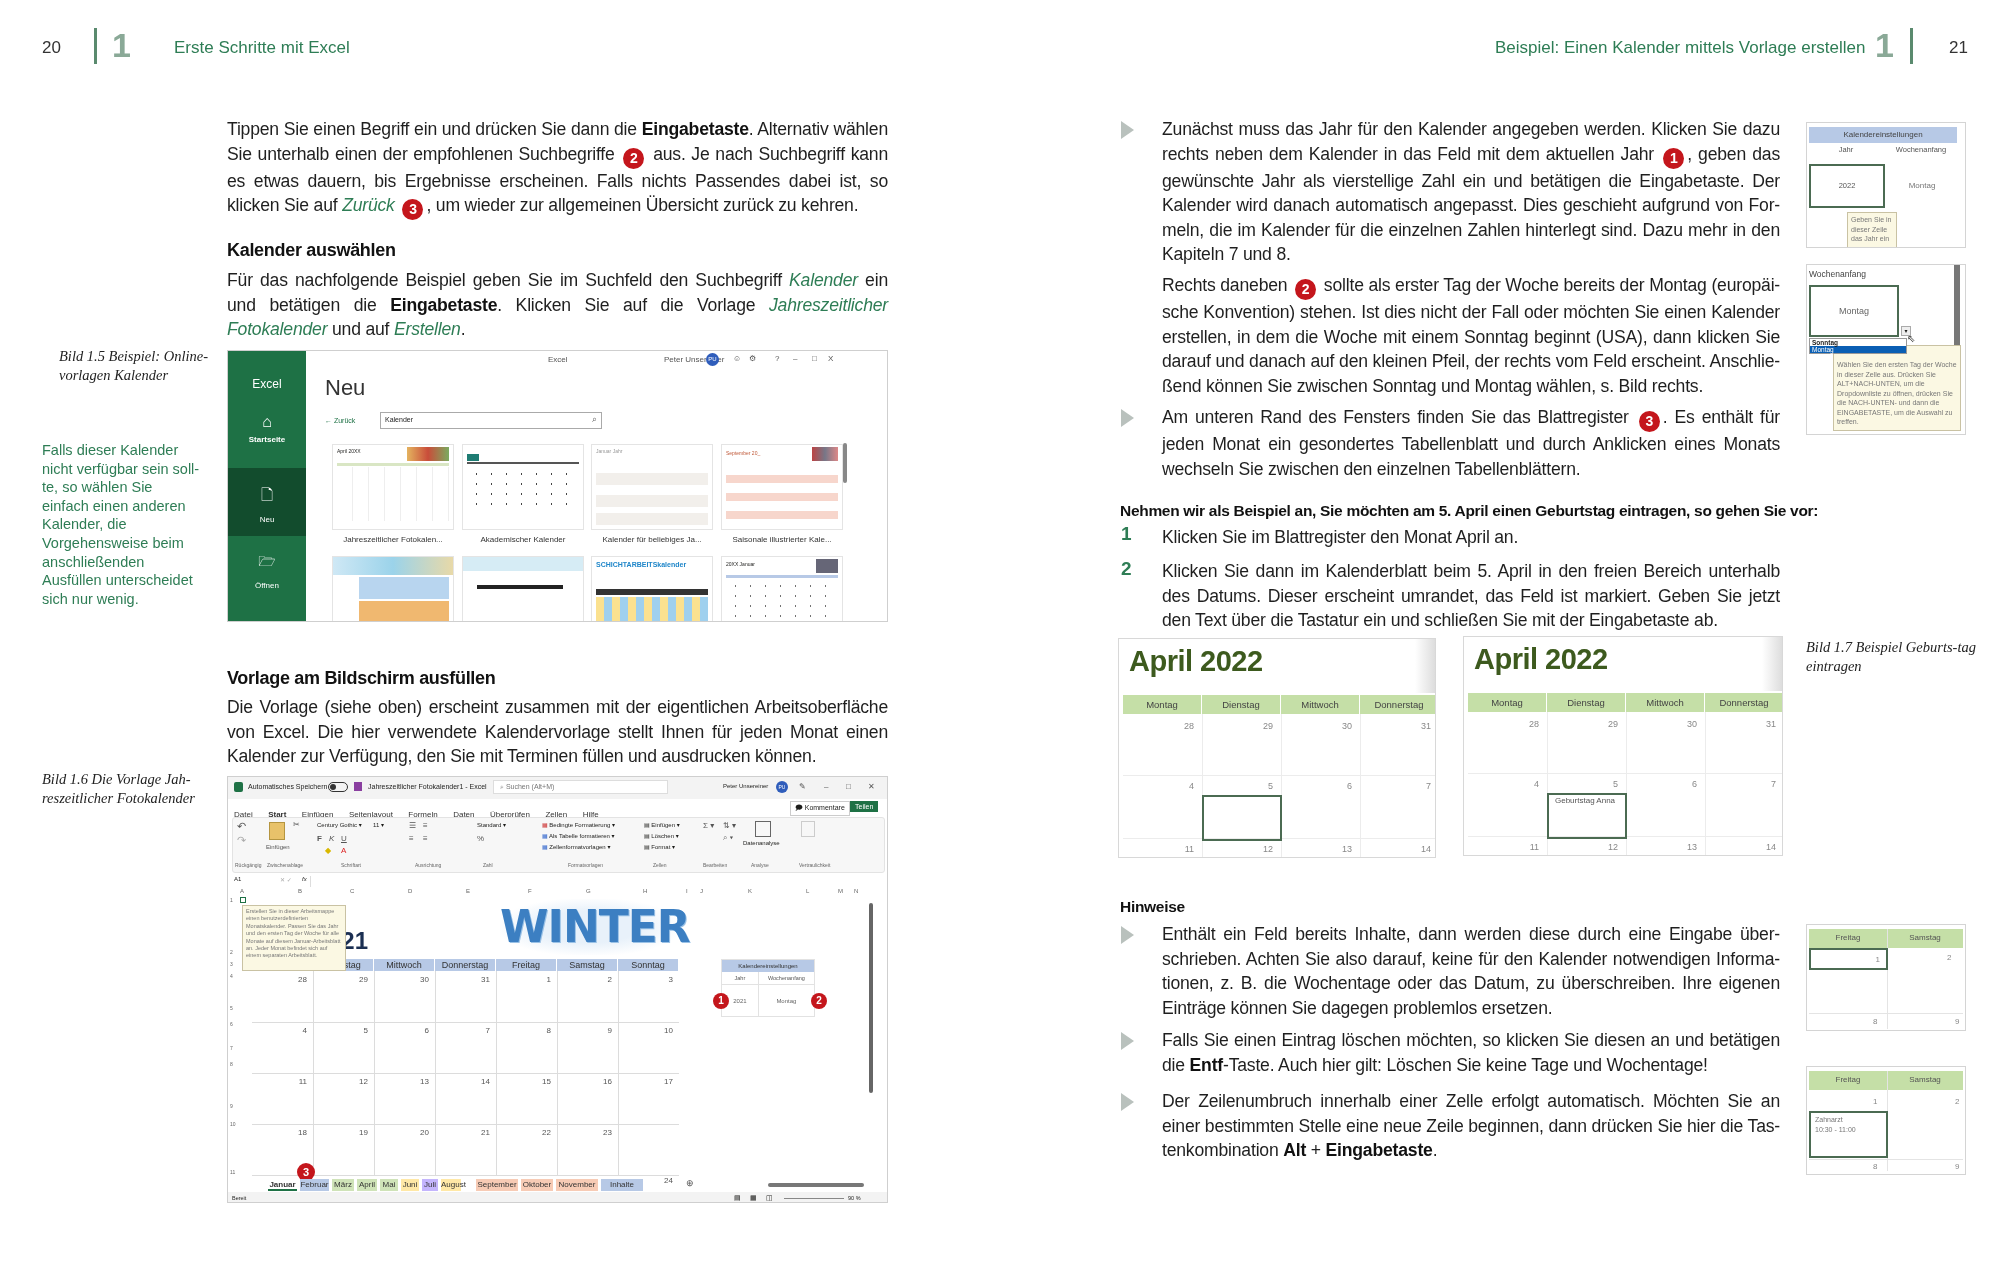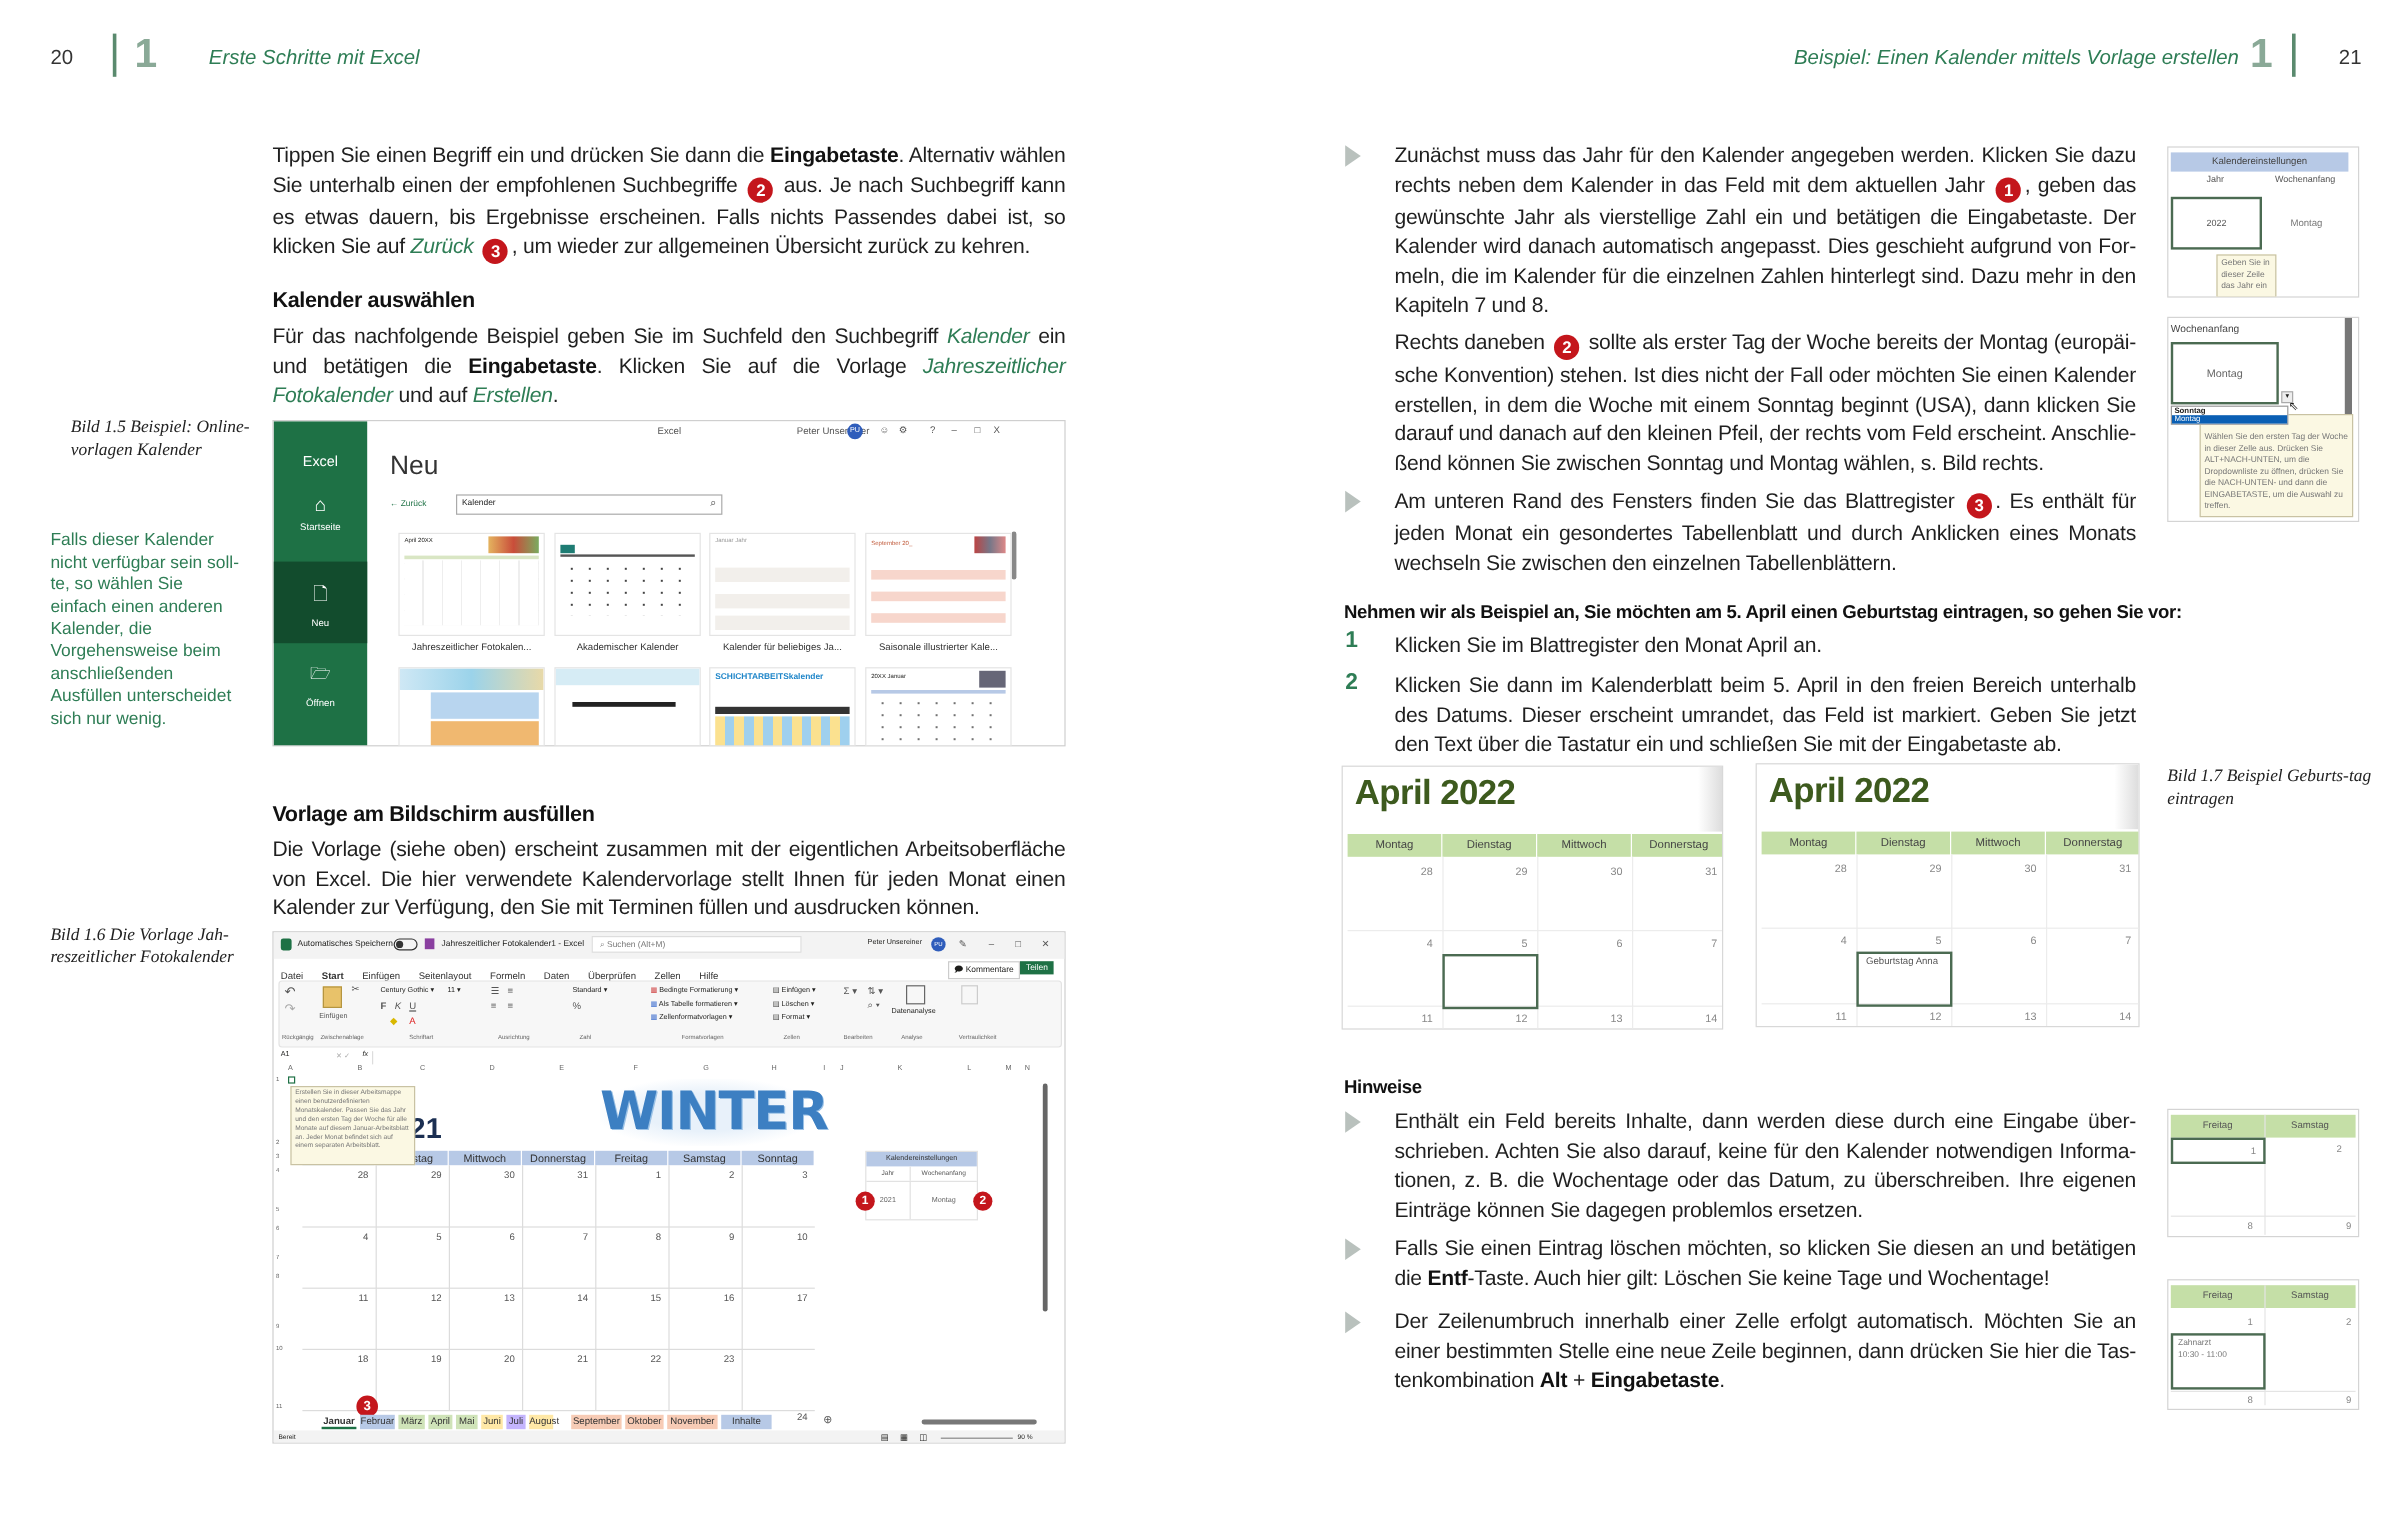--- a/index.html
+++ b/index.html
@@ -4,21 +4,21 @@
 <style>
   * { box-sizing: border-box; margin: 0; padding: 0; }
   html, body { width: 2000px; height: 1263px; background: #ffffff; overflow: hidden; }
   body { position: relative; font-family: "Liberation Sans", sans-serif; color: #1d1d1b; }
   .abs { position: absolute; }
 
   
   .page-num { font-size: 17px; color: #333; font-family: "Liberation Sans", sans-serif; }
   .chap-bar { width: 3px; height: 36px; background: #5a8a6e; }
   .chap-num { font-size: 34px; font-weight: bold; color: #8aa997; font-family: "Liberation Sans", sans-serif; }
-  .run-title { font-size: 17px; color: #2e7d55; font-family: "Liberation Sans", sans-serif; font-style: italic; }
+  .run-title { font-size: 17px; color: #2e7d55; font-family: "Liberation Sans", sans-serif; }
 
   
   .body-text { font-size: 17.6px; line-height: 24.5px; text-align: justify; color: #1f1f1f; font-family: "Liberation Sans", sans-serif; letter-spacing: -0.2px; }
   .body-text b { font-weight: bold; color: #111; }
   .body-text i.link { color: #2e7d55; font-style: italic; }
   .h2 { font-size: 18px; font-weight: bold; color: #111; font-family: "Liberation Sans", sans-serif; letter-spacing: -0.3px; }
   .badge { display: inline-block; width: 21px; height: 21px; border-radius: 50%; background: #c4161c; color: #fff; font-size: 14px; font-weight: bold; text-align: center; line-height: 21px; vertical-align: -3px; margin: 0 3px; }
   .tri { width: 0; height: 0; border-top: 9px solid transparent; border-bottom: 9px solid transparent; border-left: 13px solid #b9c1bd; }
   .step-num { font-size: 19px; font-weight: bold; color: #2e7d55; }
 
@@ -73,21 +73,21 @@
   </p>
 
   <div class="abs caption" style="left:42px;top:347px;width:150px;margin-left:17px;">Bild 1.5 Beispiel: Online-vorlagen Kalender</div>
   <div class="abs note-green" style="left:42px;top:441px;width:158px;">Falls dieser Kalender nicht verfügbar sein soll-te, so wählen Sie einfach einen anderen Kalender, die Vorgehensweise beim anschließenden Ausfüllen unterscheidet sich nur wenig.</div>
 
   <div class="abs fig" style="left:227px;top:350px;width:661px;height:272px;">
     <div class="abs xl-side" style="left:0;top:0;width:78px;height:272px;">
       <div class="item" style="top:26px;font-size:12px;">Excel</div>
       <div class="item" style="top:62px;height:60px;">
         <div style="font-size:16px;">⌂</div>
-        <div style="font-size:8px;margin-top:4px;">Startseite</div>
+        <div style="font-size:8px;margin-top:4px;font-weight:bold;">Startseite</div>
       </div>
       <div class="item sel" style="top:117px;height:68px;padding-top:16px;">
         <div style="font-size:15px;">🗋</div>
         <div style="font-size:8px;margin-top:6px;">Neu</div>
       </div>
       <div class="item" style="top:200px;height:60px;">
         <div style="font-size:14px;">🗁</div>
         <div style="font-size:8px;margin-top:6px;">Öffnen</div>
       </div>
     </div>

